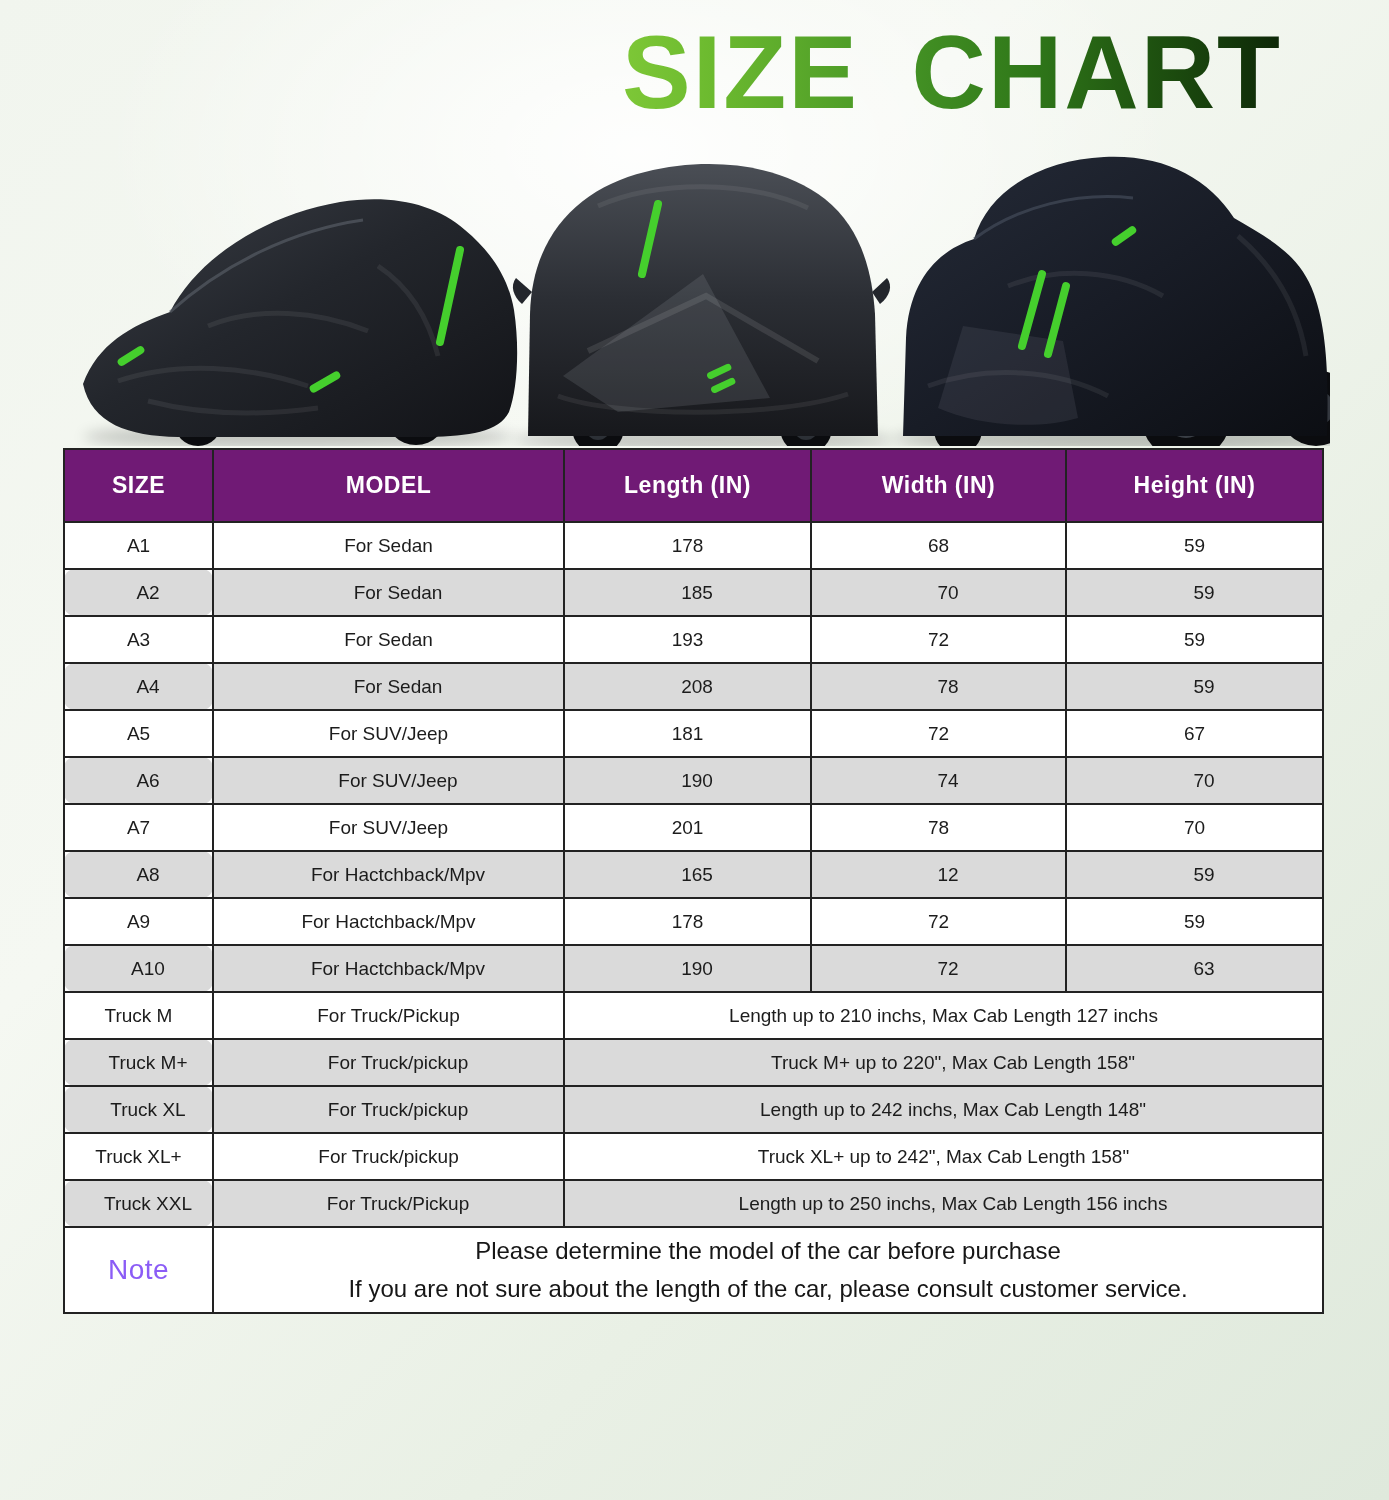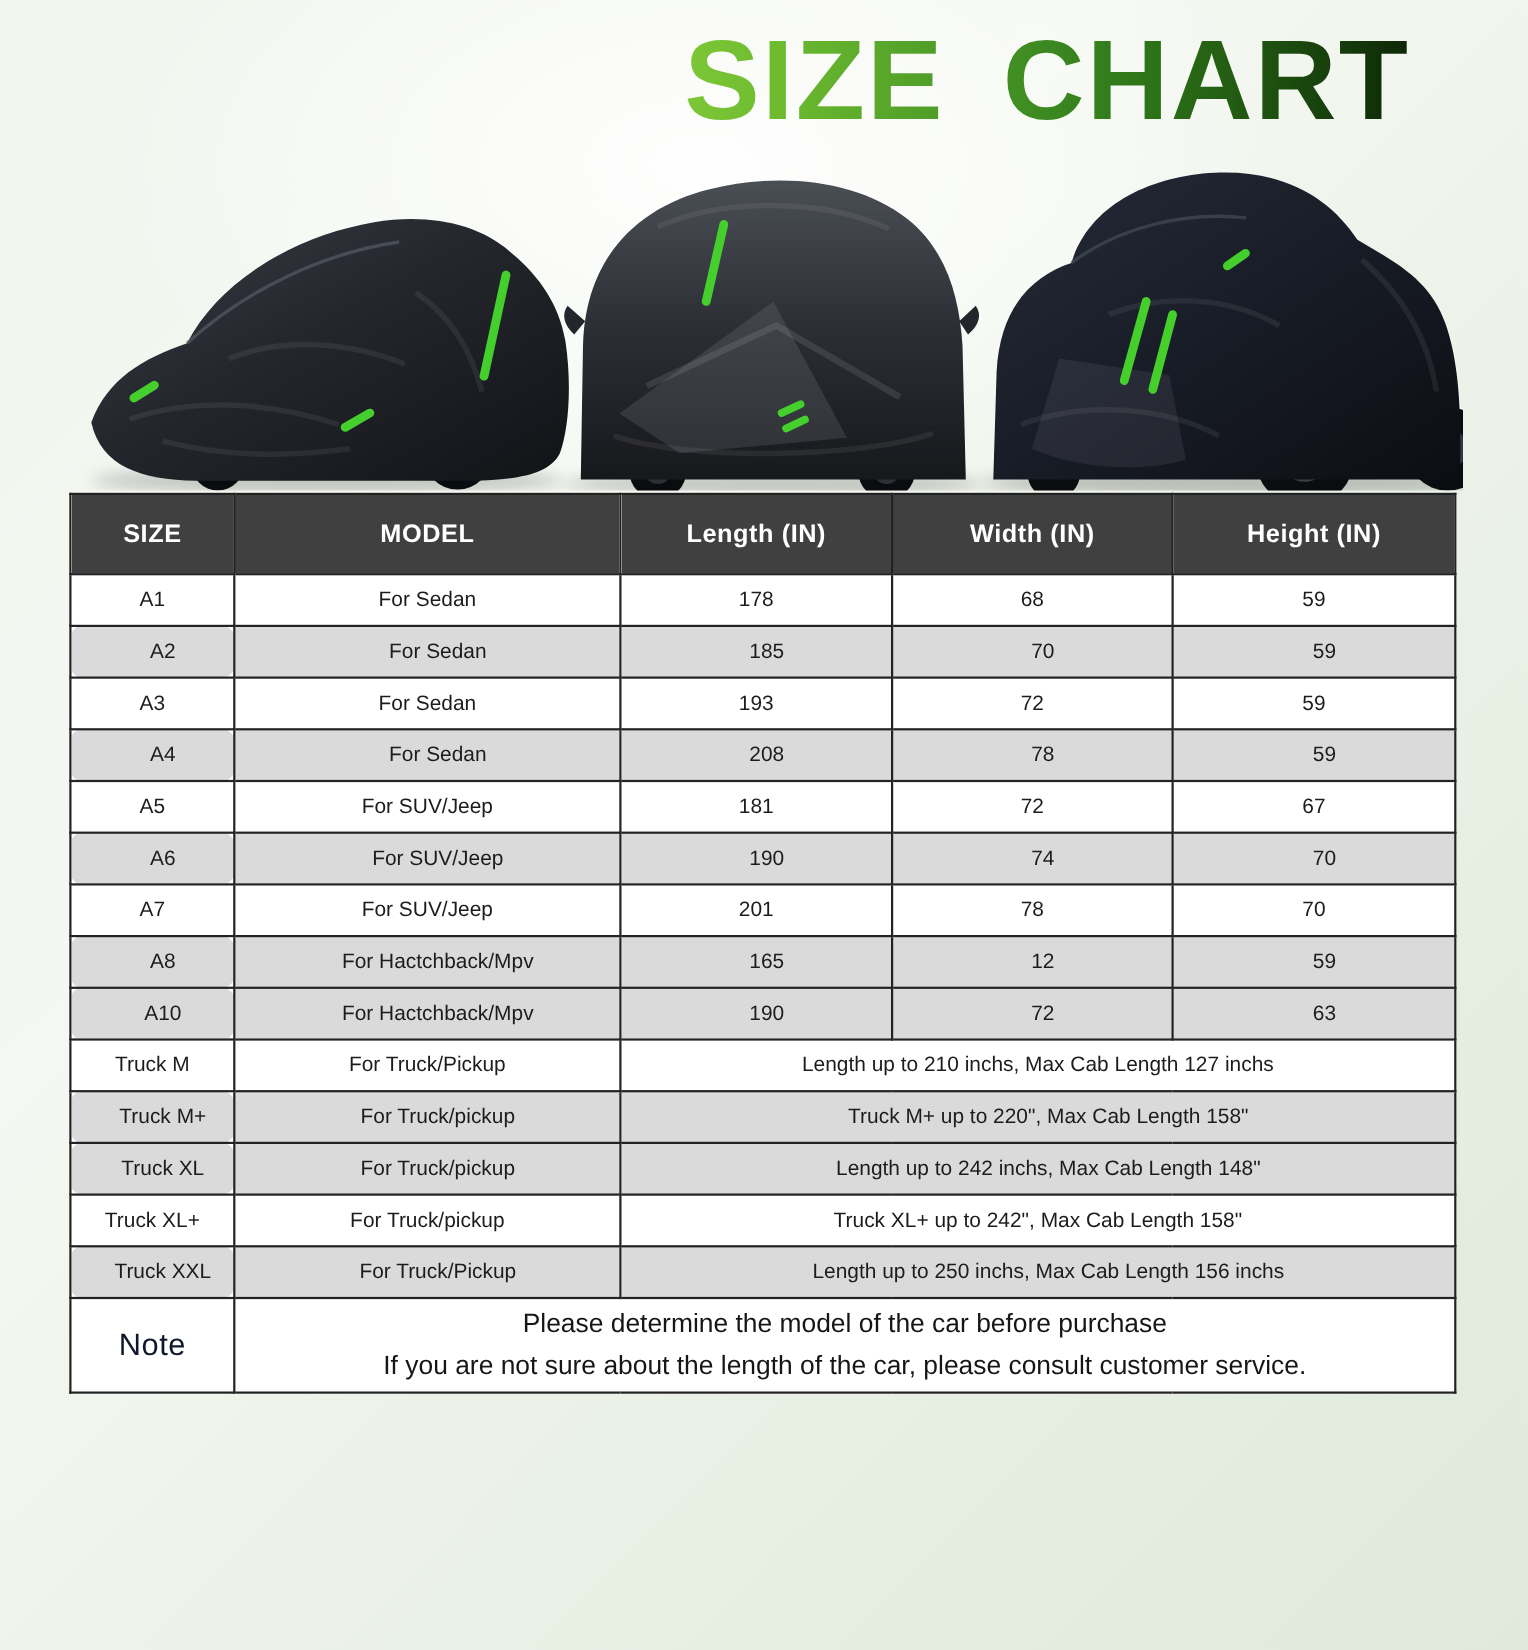--- a/index.html
+++ b/index.html
@@ -29,31 +29,31 @@
   table.size-chart{
     position:absolute;left:63px;top:448px;width:1259px;
     border-collapse:collapse;table-layout:fixed;background:#ffffff;
     border:2px solid #181818;
   }
   .size-chart th,.size-chart td{
     border:2px solid #222222;text-align:center;vertical-align:middle;
     padding:0 6px;overflow:hidden;
   }
   .size-chart thead th{
-    background:#404040;color:#ffffff;height:71px;
+    background:#701a75;color:#ffffff;height:71px;
     font-size:23px;font-weight:bold;letter-spacing:.5px;
   }
   .size-chart tr.data{height:47px;}
   .size-chart tr.data td{font-size:19px;color:#1c1c1c;background:#ffffff;}
   .size-chart tr.alt td{background:#dadada;padding-left:25px;}
   .size-chart td.size-cell{font-size:20px;border-radius:11px;}
   .size-chart td.merged-cell{font-size:21px;}
   .size-chart tr.note-row{height:86px;}
   .size-chart tr.note-row td{background:#ffffff;}
-  .size-chart td.note-label{font-size:28px;color:#0f172a;letter-spacing:.5px;}
+  .size-chart td.note-label{font-size:28px;color:#8b5cf6;letter-spacing:.5px;}
   .size-chart td.note-body{font-size:24px;color:#161616;}
   .note-body div{line-height:38px;}
 </style>
 </head>
 <body>
 
 <div class="title">SIZE CHART</div>
 
 <svg class="cars" viewBox="0 0 1272 300" aria-hidden="true">
   <defs>
@@ -202,20 +202,27 @@
       <td>78</td>
       <td>70</td>
     </tr>
     <tr class="data alt">
       <td class="size-cell">A8</td>
       <td>For Hactchback/Mpv</td>
       <td>165</td>
       <td>12</td>
       <td>59</td>
     </tr>
+    <tr class="data">
+      <td class="size-cell">A9</td>
+      <td>For Hactchback/Mpv</td>
+      <td>178</td>
+      <td>72</td>
+      <td>59</td>
+    </tr>
     <tr class="data alt">
       <td class="size-cell">A10</td>
       <td>For Hactchback/Mpv</td>
       <td>190</td>
       <td>72</td>
       <td>63</td>
     </tr>
     <tr class="data">
       <td class="size-cell">Truck M</td>
       <td>For Truck/Pickup</td>

